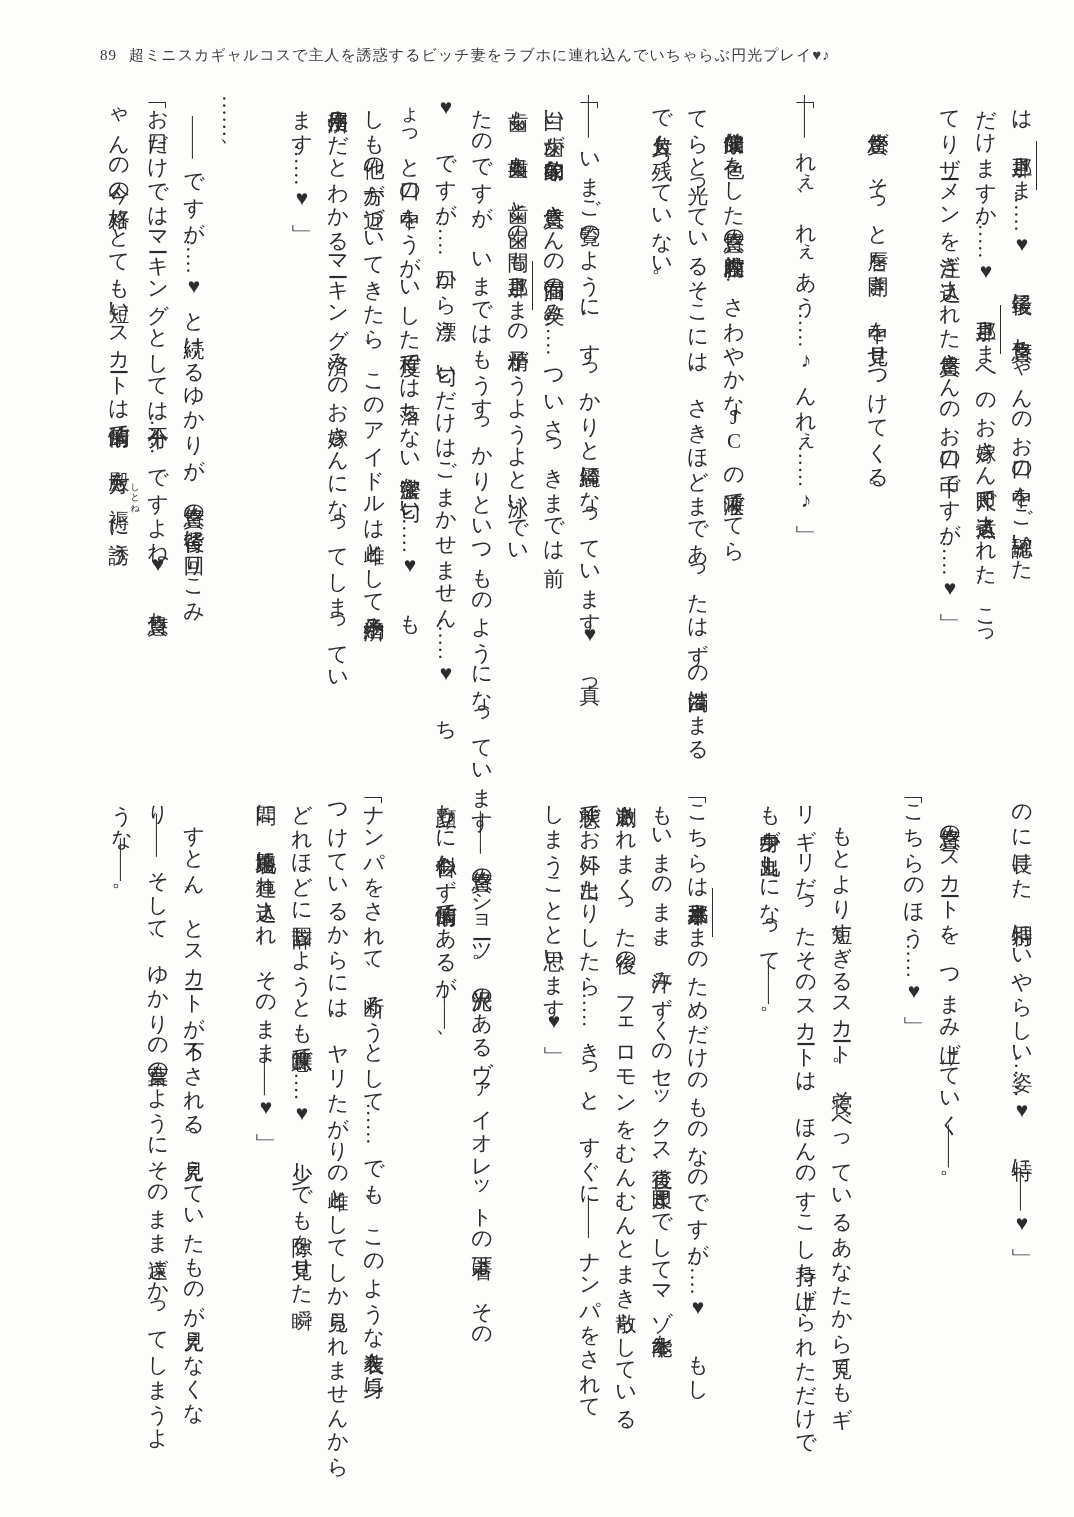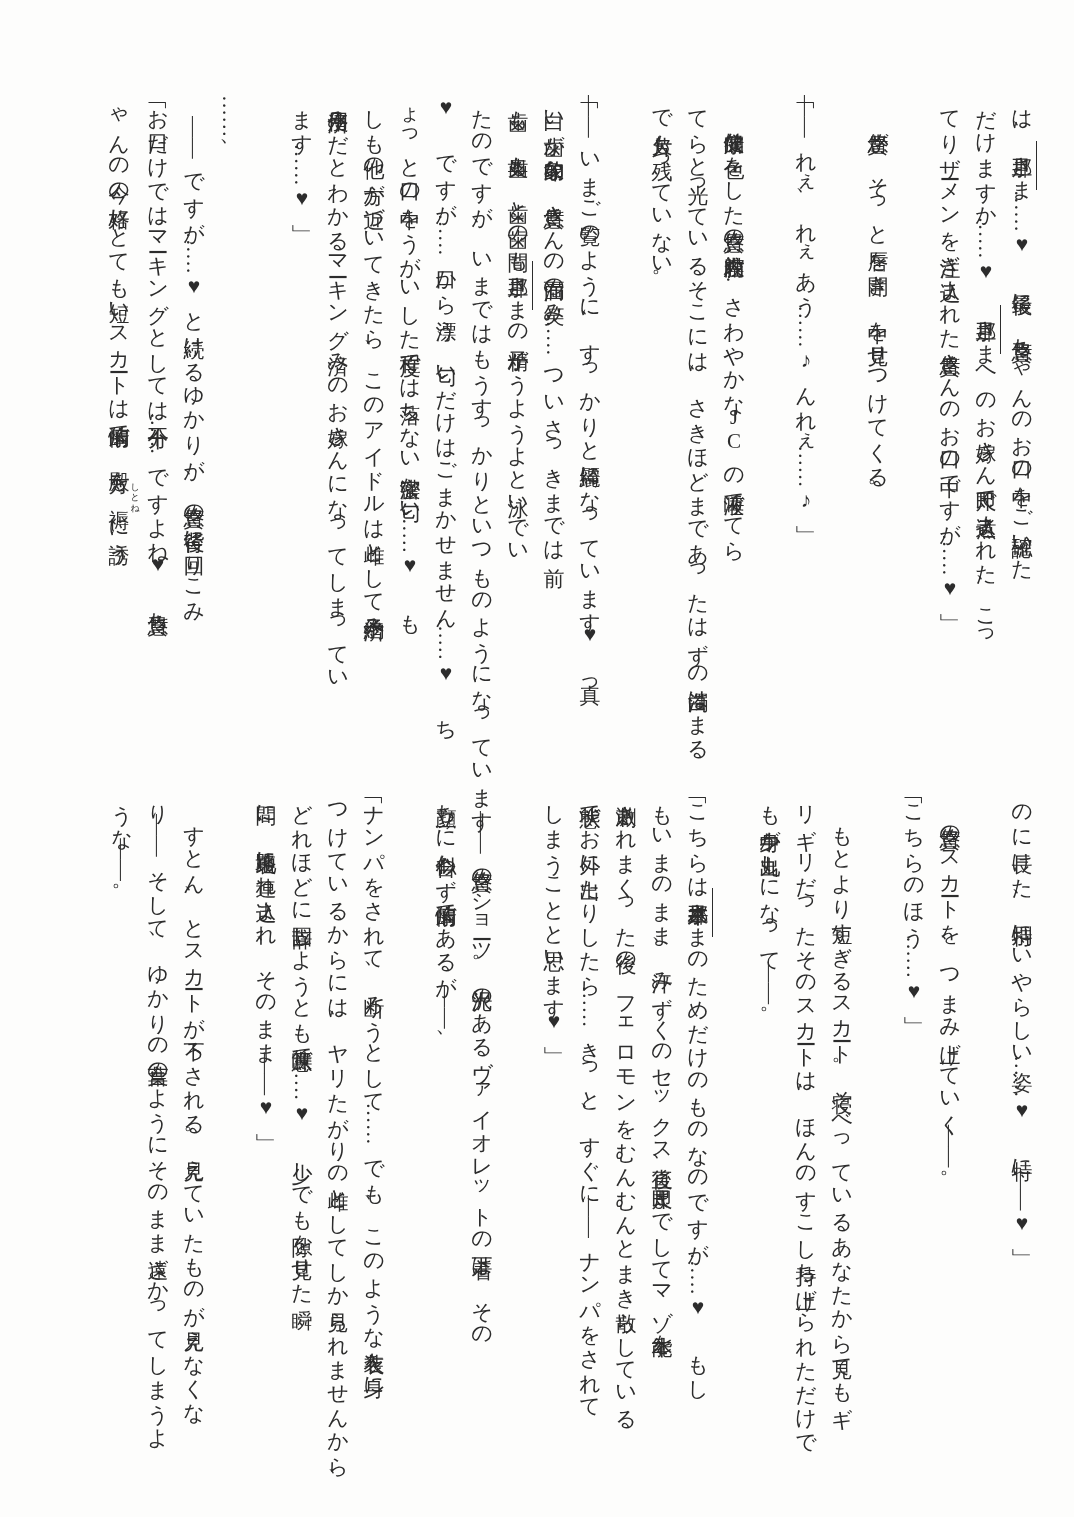--- a/index.html
+++ b/index.html
@@ -49,20 +49,23 @@
     font-size:9px;
     letter-spacing:0;
     color:#2c2c2c;
   }
 </style>
 </head>
 <body>
 
 <div class="page">
 
+  <div class="running-header">
+    <span class="num">89</span><span>超ミニスカギャルコスで主人を誘惑するビッチ妻をラブホに連れ込んでいちゃらぶ円光プレイ♥♪</span>
+  </div>
 
   <div class="vtext top" id="top-block">
       <div class="vline">は、<span class="em">旦那さま</span>……♥　最後に、悠貴ちゃんのお口の中をご確認いた</div>
       <div class="vline">だけますか……♥　<span class="em">旦那さま</span>へのお嫁さん即尺で煮込まれた、こっ</div>
       <div class="vline">てりザーメンを注ぎ込まれた悠貴さんのお口の中ですが……♥」</div>
       <div class="vline blank"></div>
       <div class="vline">　悠貴が、そっと唇を開き、中を見せつけてくる。</div>
       <div class="vline blank"></div>
       <div class="vline">「――れぇ、れぇあう……♪んれぇ……♪」</div>
       <div class="vline blank"></div>

